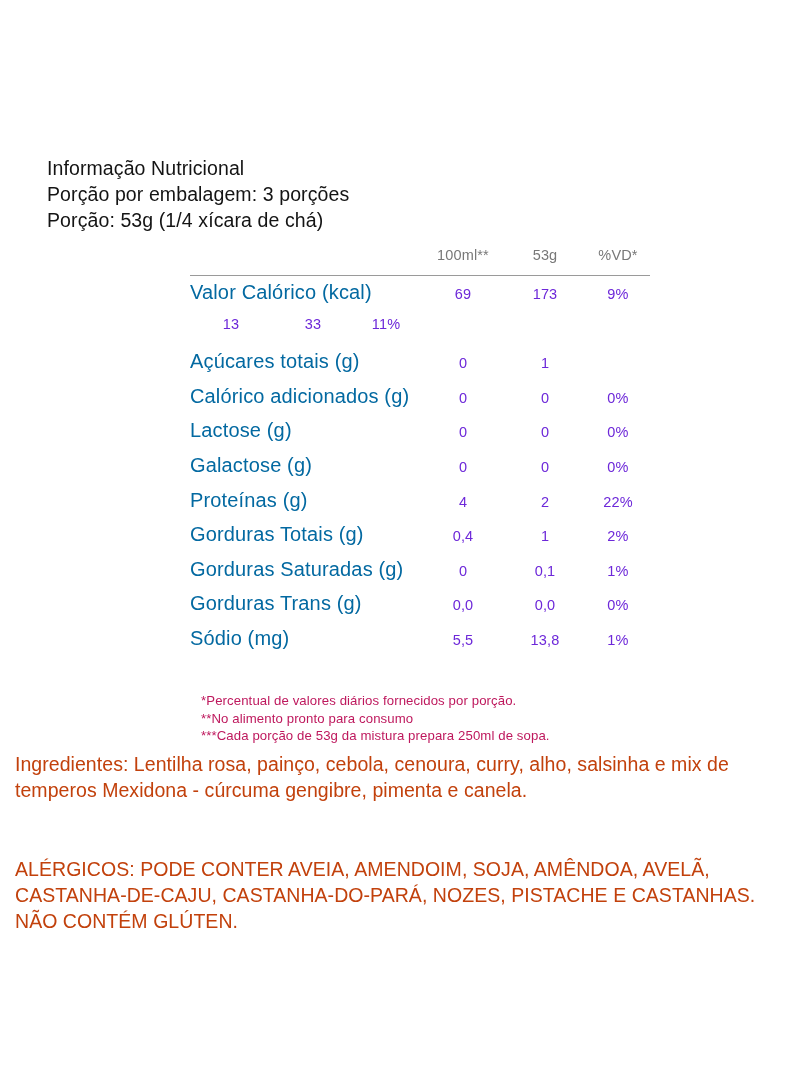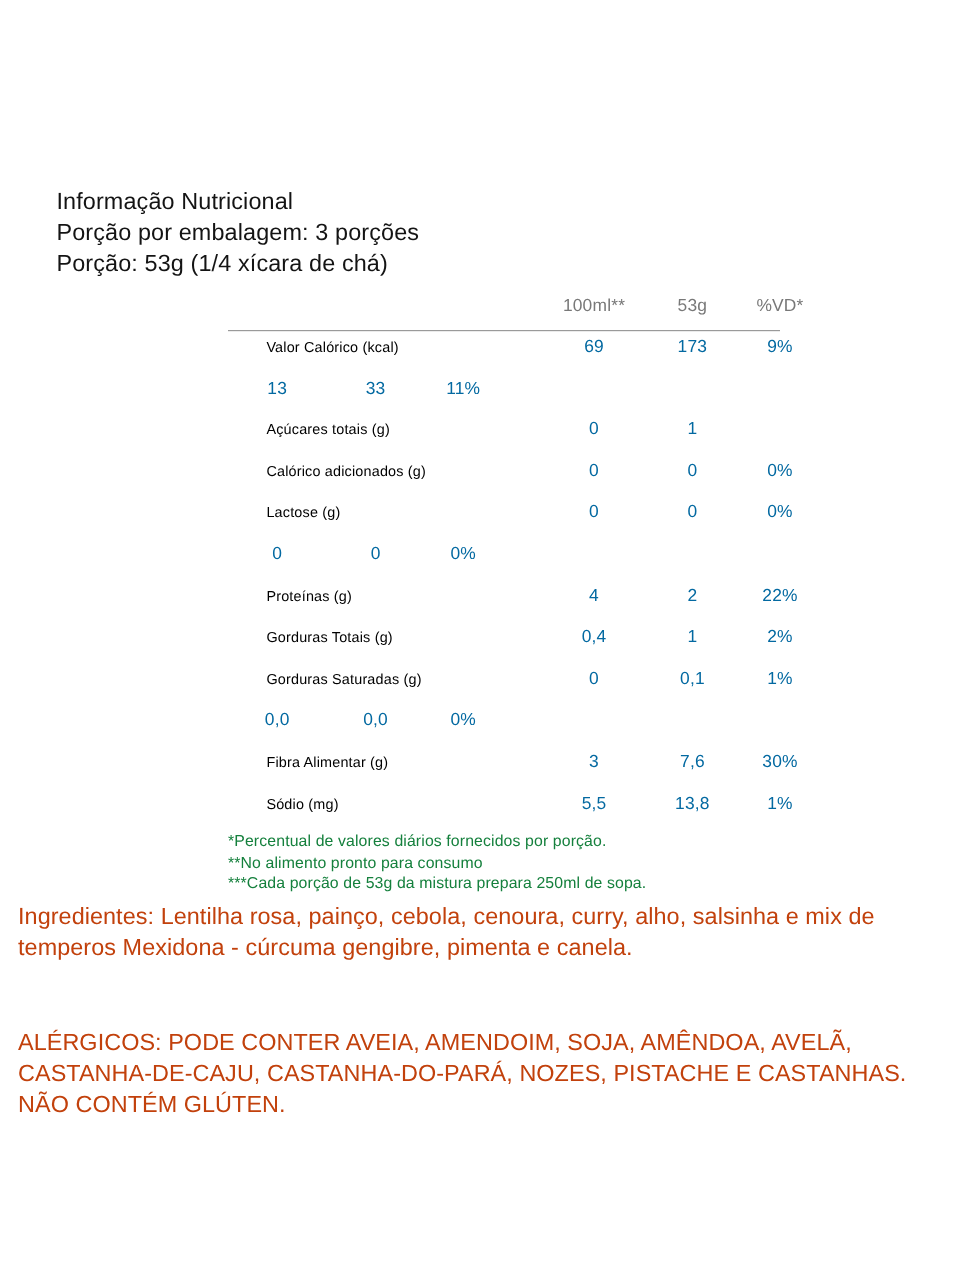--- a/index.html
+++ b/index.html
@@ -47,29 +47,28 @@
     top: 236px;
     width: 460px;
   }
   .nutri-row {
     display: flex;
     align-items: baseline;
     height: 34.6px;
   }
   .nutri-row .cell-label {
     flex: 0 0 232px;
-    font-size: 12px;
-    color: #000000;
+    font-size: 20px;
+    color: #0369a1;
     letter-spacing: 0.15px;
     white-space: nowrap;
-    margin-left: 32px;
   }
   .nutri-row .cell-val {
     font-size: 14.5px;
-    color: #0369a1;
+    color: #6d28d9;
     text-align: center;
     letter-spacing: 0.15px;
   }
   .nutri-row .col-100ml { flex: 0 0 82px; }
   .nutri-row .col-53g   { flex: 0 0 82px; }
   .nutri-row .col-vd    { flex: 0 0 64px; }
 
   .header-row {
     height: 26px;
   }
@@ -87,23 +86,24 @@
   
   .footnotes {
     position: absolute;
     left: 190px;
     top: 681px;
     width: 520px;
   }
   .footnote-line {
     font-size: 13.2px;
     line-height: 17.5px;
-    color: #15803d;
+    color: #be185d;
     white-space: nowrap;
     letter-spacing: 0.1px;
+    margin-left: 11px;
   }
 
   
   .ingredients-block {
     position: absolute;
     left: 15px;
     top: 740px;
     width: 772px;
   }
   .allergens-block {
@@ -169,20 +169,21 @@
     </div>
 
     <div class="nutri-row">
       <div class="cell-label">Lactose (g)</div>
       <div class="cell-val col-100ml">0</div>
       <div class="cell-val col-53g">0</div>
       <div class="cell-val col-vd">0%</div>
     </div>
 
     <div class="nutri-row">
+      <div class="cell-label">Galactose (g)</div>
       <div class="cell-val col-100ml">0</div>
       <div class="cell-val col-53g">0</div>
       <div class="cell-val col-vd">0%</div>
     </div>
 
     <div class="nutri-row">
       <div class="cell-label">Proteínas (g)</div>
       <div class="cell-val col-100ml">4</div>
       <div class="cell-val col-53g">2</div>
       <div class="cell-val col-vd">22%</div>
@@ -196,31 +197,26 @@
     </div>
 
     <div class="nutri-row">
       <div class="cell-label">Gorduras Saturadas (g)</div>
       <div class="cell-val col-100ml">0</div>
       <div class="cell-val col-53g">0,1</div>
       <div class="cell-val col-vd">1%</div>
     </div>
 
     <div class="nutri-row">
+      <div class="cell-label">Gorduras Trans (g)</div>
       <div class="cell-val col-100ml">0,0</div>
       <div class="cell-val col-53g">0,0</div>
       <div class="cell-val col-vd">0%</div>
     </div>
 
-    <div class="nutri-row">
-      <div class="cell-label">Fibra Alimentar (g)</div>
-      <div class="cell-val col-100ml">3</div>
-      <div class="cell-val col-53g">7,6</div>
-      <div class="cell-val col-vd">30%</div>
-    </div>
 
     <div class="nutri-row">
       <div class="cell-label">Sódio (mg)</div>
       <div class="cell-val col-100ml">5,5</div>
       <div class="cell-val col-53g">13,8</div>
       <div class="cell-val col-vd">1%</div>
     </div>
 
   </div>
 

